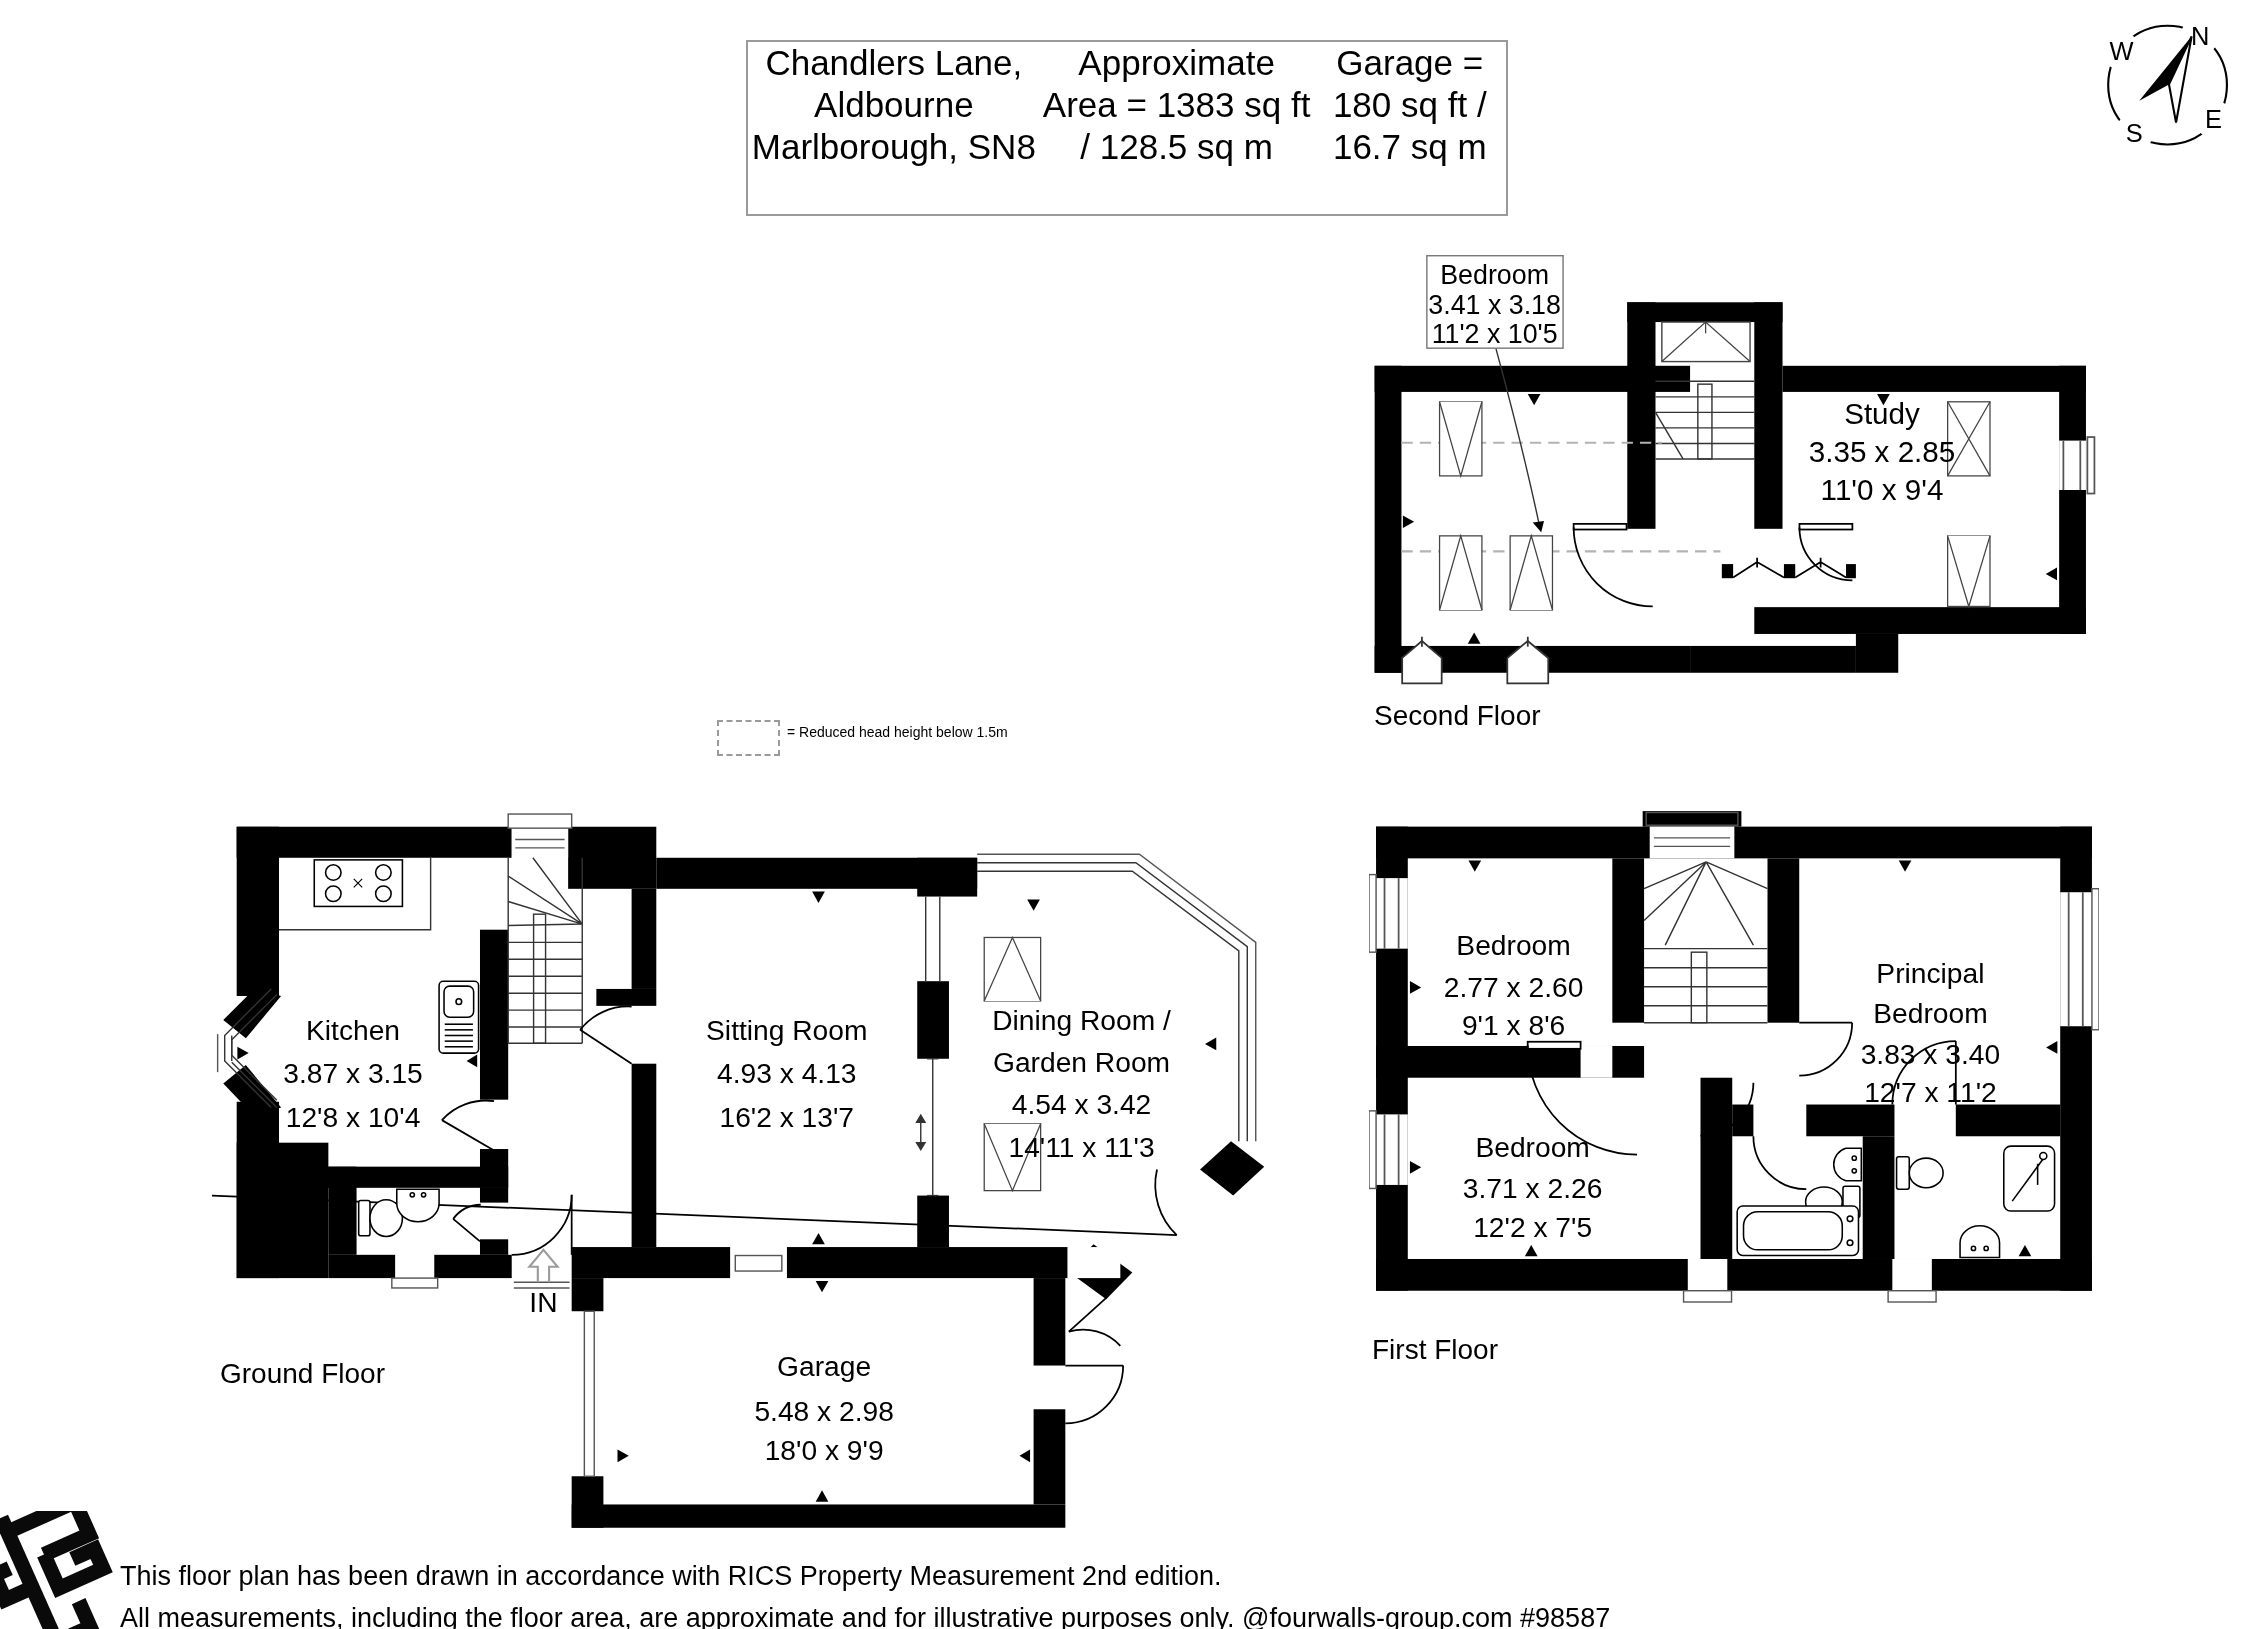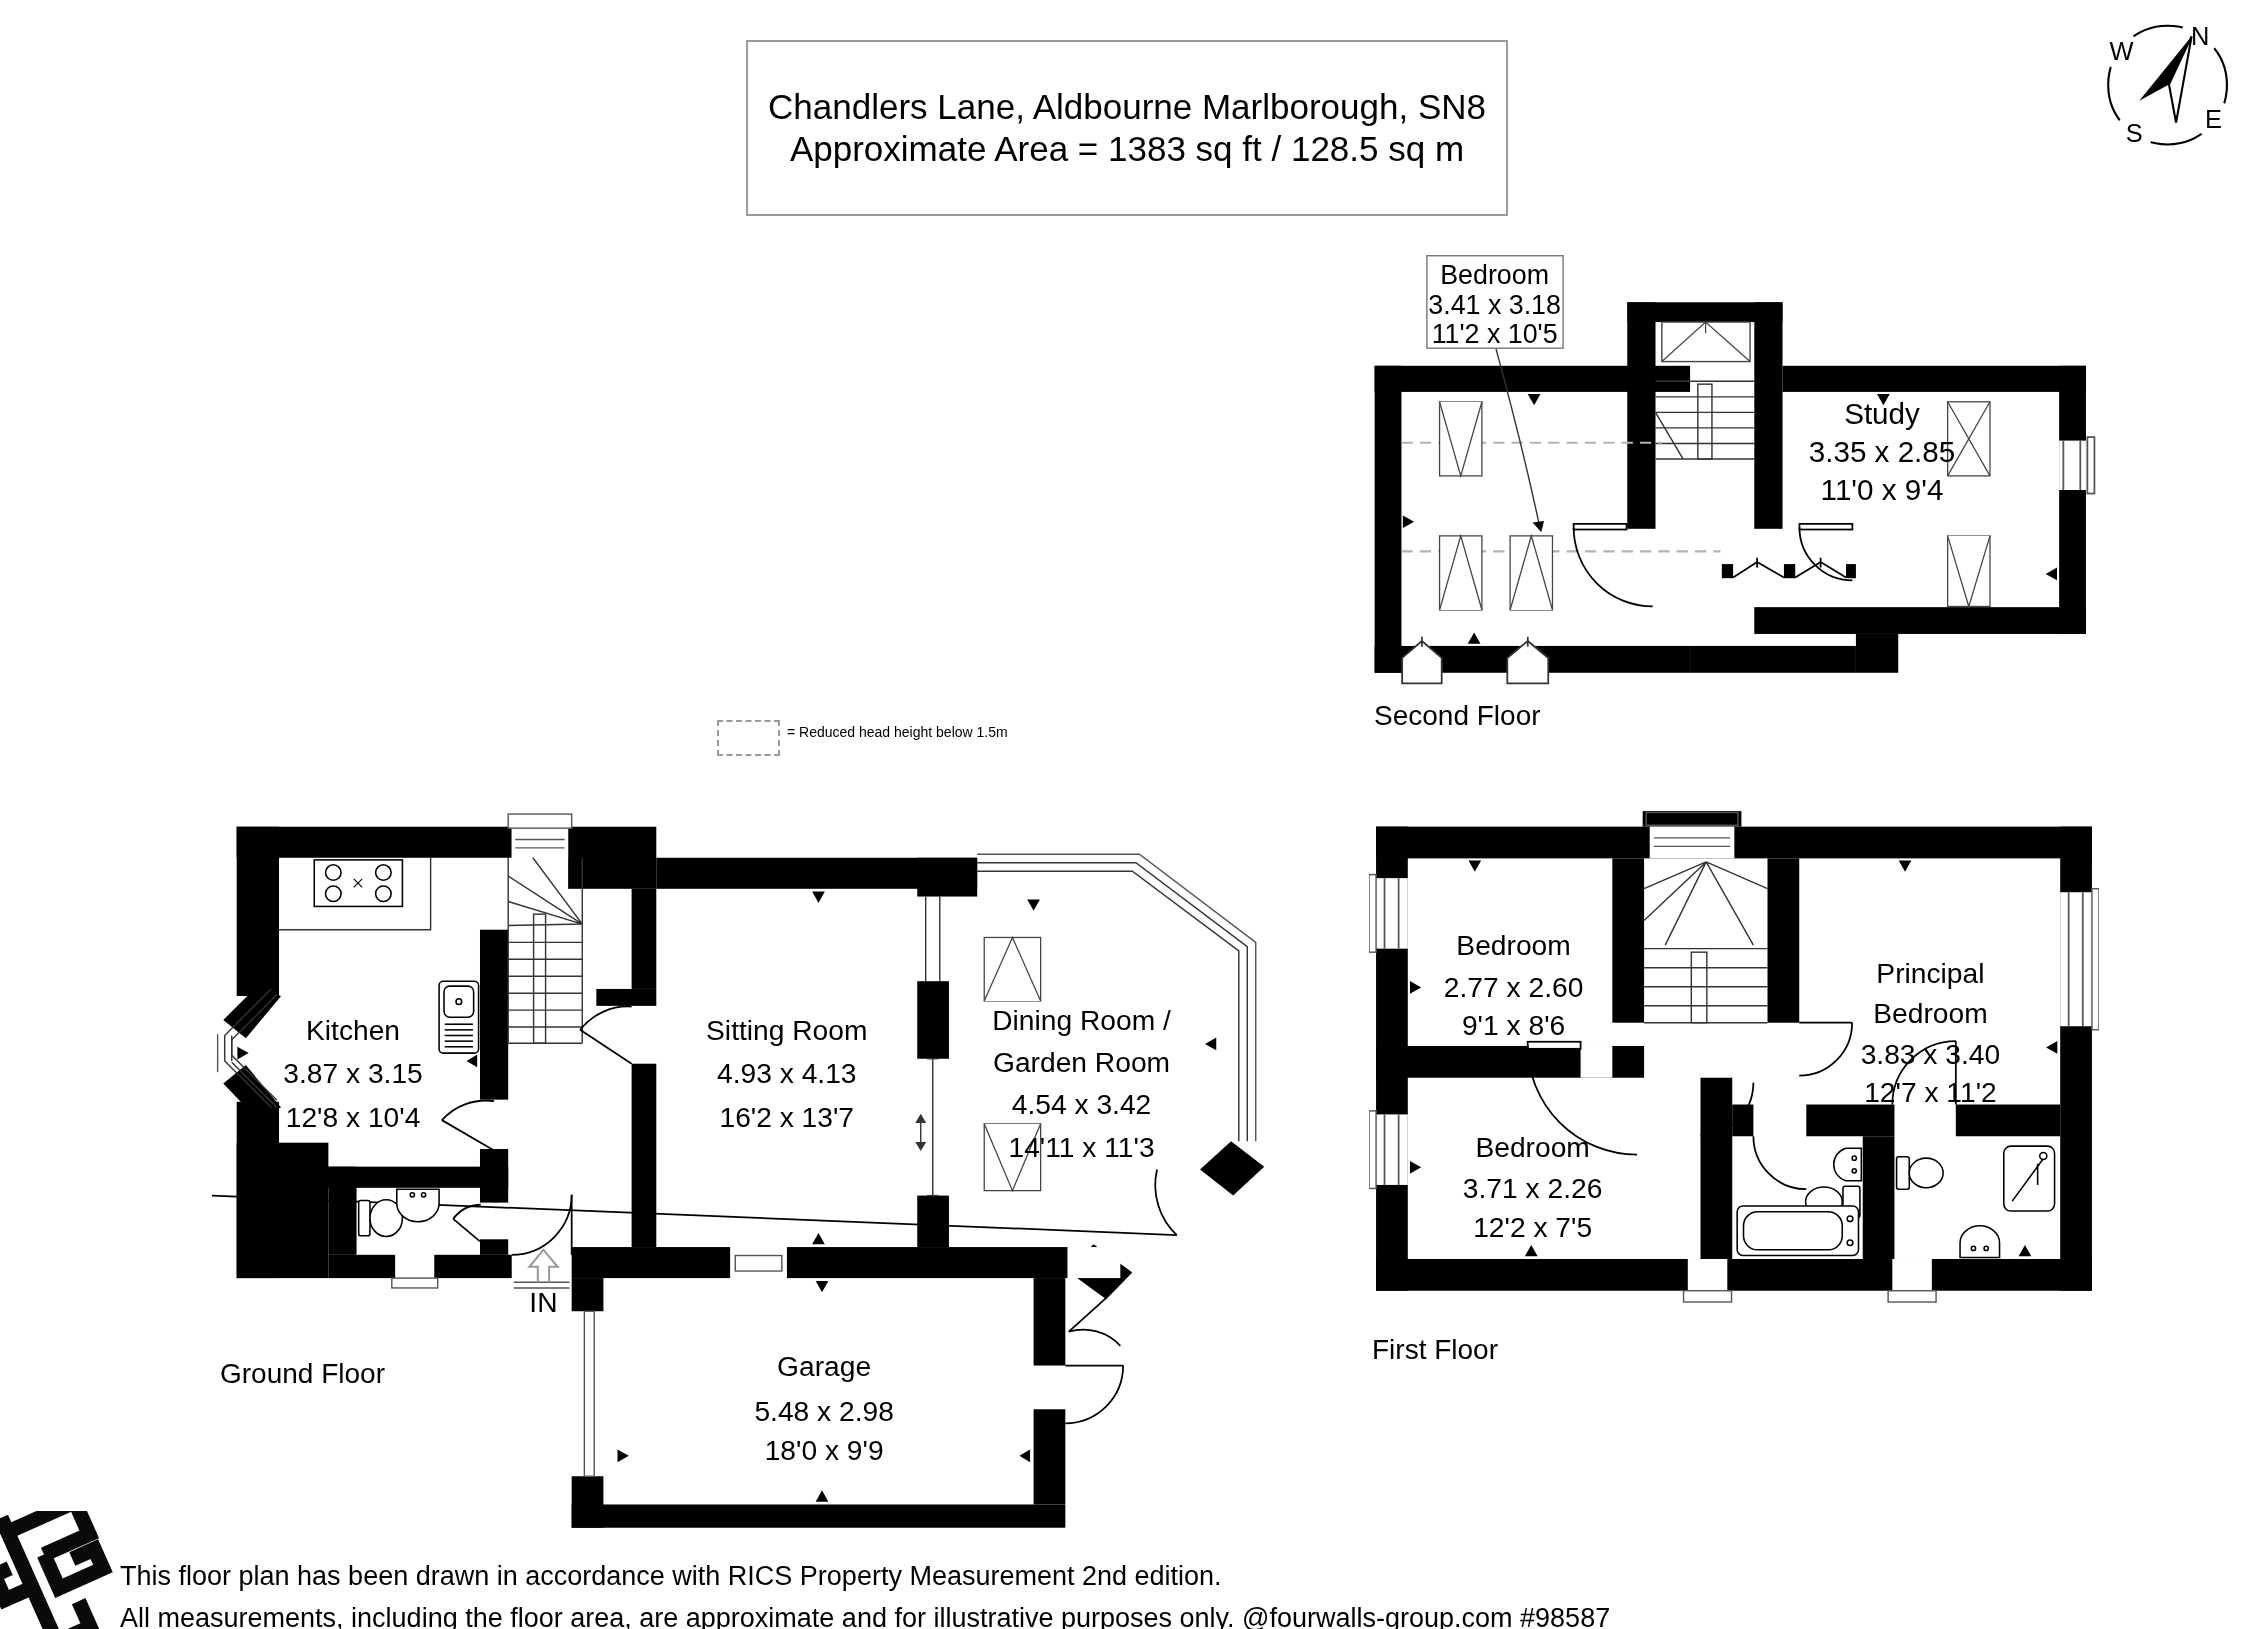--- a/index.html
+++ b/index.html
@@ -1,37 +1,38 @@
 <!DOCTYPE html>
 <html style="font-size:11.3px"><head>
 <meta charset="utf-8">
 <style>
   html,body{margin:0;padding:0;background:#fff;}
   body{width:2261px;height:1630px;position:relative;overflow:hidden;
        font-family:"Liberation Sans", sans-serif;color:#000;}
   .abs{position:absolute;}
   .title-box{left:746px;top:40px;width:758px;height:172px;border:2.1px solid #9a9a9a;
-             display:flex;flex-direction:column;justify-content:center;text-align:center;
+             display:flex;flex-direction:row;justify-content:center;text-align:center;
              font-size:35px;line-height:42px;background:#fff;}
   .floor-title{font-size:28px;line-height:45px;white-space:nowrap;}
   .legend-box{left:717px;top:720px;width:59px;height:32px;border:2.1px dashed #9a9a9a;background:#fff;}
   .legend-text{left:787px;top:724px;font-size:14px;white-space:nowrap;}
   .footer-line{font-size:27px;white-space:nowrap;}
   svg text{font-family:"Liberation Sans", sans-serif;fill:#000;}
   .roomlbl{font-size:40px;}
   .roomlbl42{font-size:42px;}
   .callout{font-size:38px;}
   .complbl{font-size:36px;}
 </style>
 </head>
 <body>
 
 <div class="abs title-box">
   <div>Chandlers Lane, Aldbourne Marlborough, SN8</div>
   <div>Approximate Area = 1383 sq ft / 128.5 sq m</div>
+  <div>Garage = 180 sq ft / 16.7 sq m</div>
 </div>
 
 <svg class="abs" style="left:2106px;top:12.7px" width="150" height="164" viewBox="0 0 212 232">
   <circle cx="87" cy="102" r="84" fill="none" stroke="#000" stroke-width="3"></circle>
   <g fill="#fff">
     <circle cx="133" cy="32" r="27"></circle>
       <circle cx="22" cy="54" r="27"></circle>
     <circle cx="40" cy="169" r="27"></circle>
       <circle cx="152" cy="150" r="27"></circle>
   </g>

